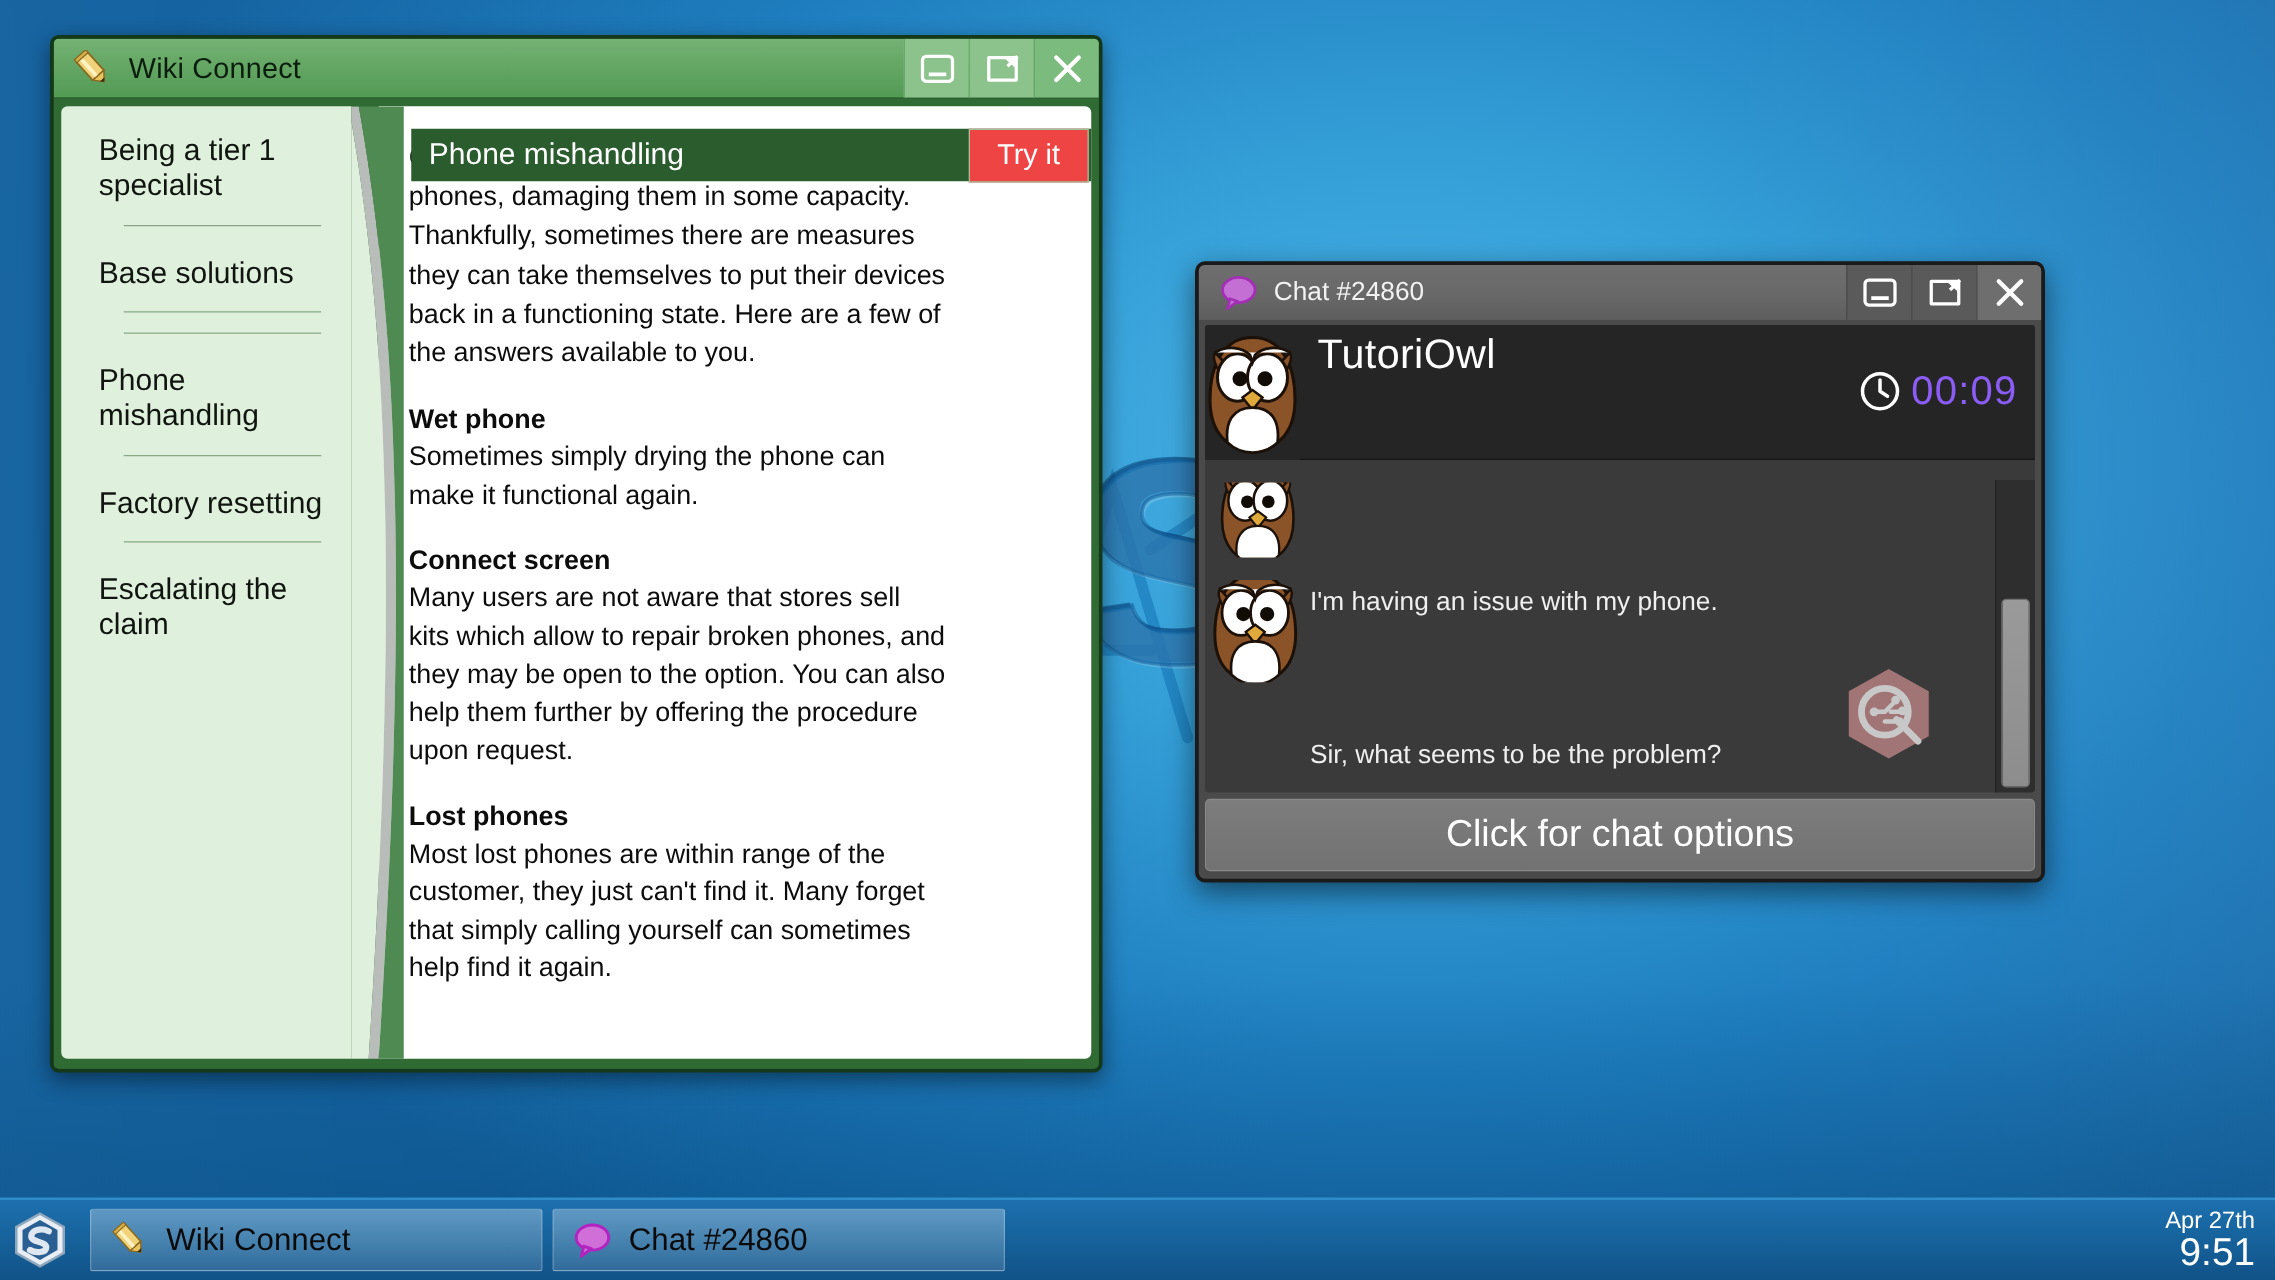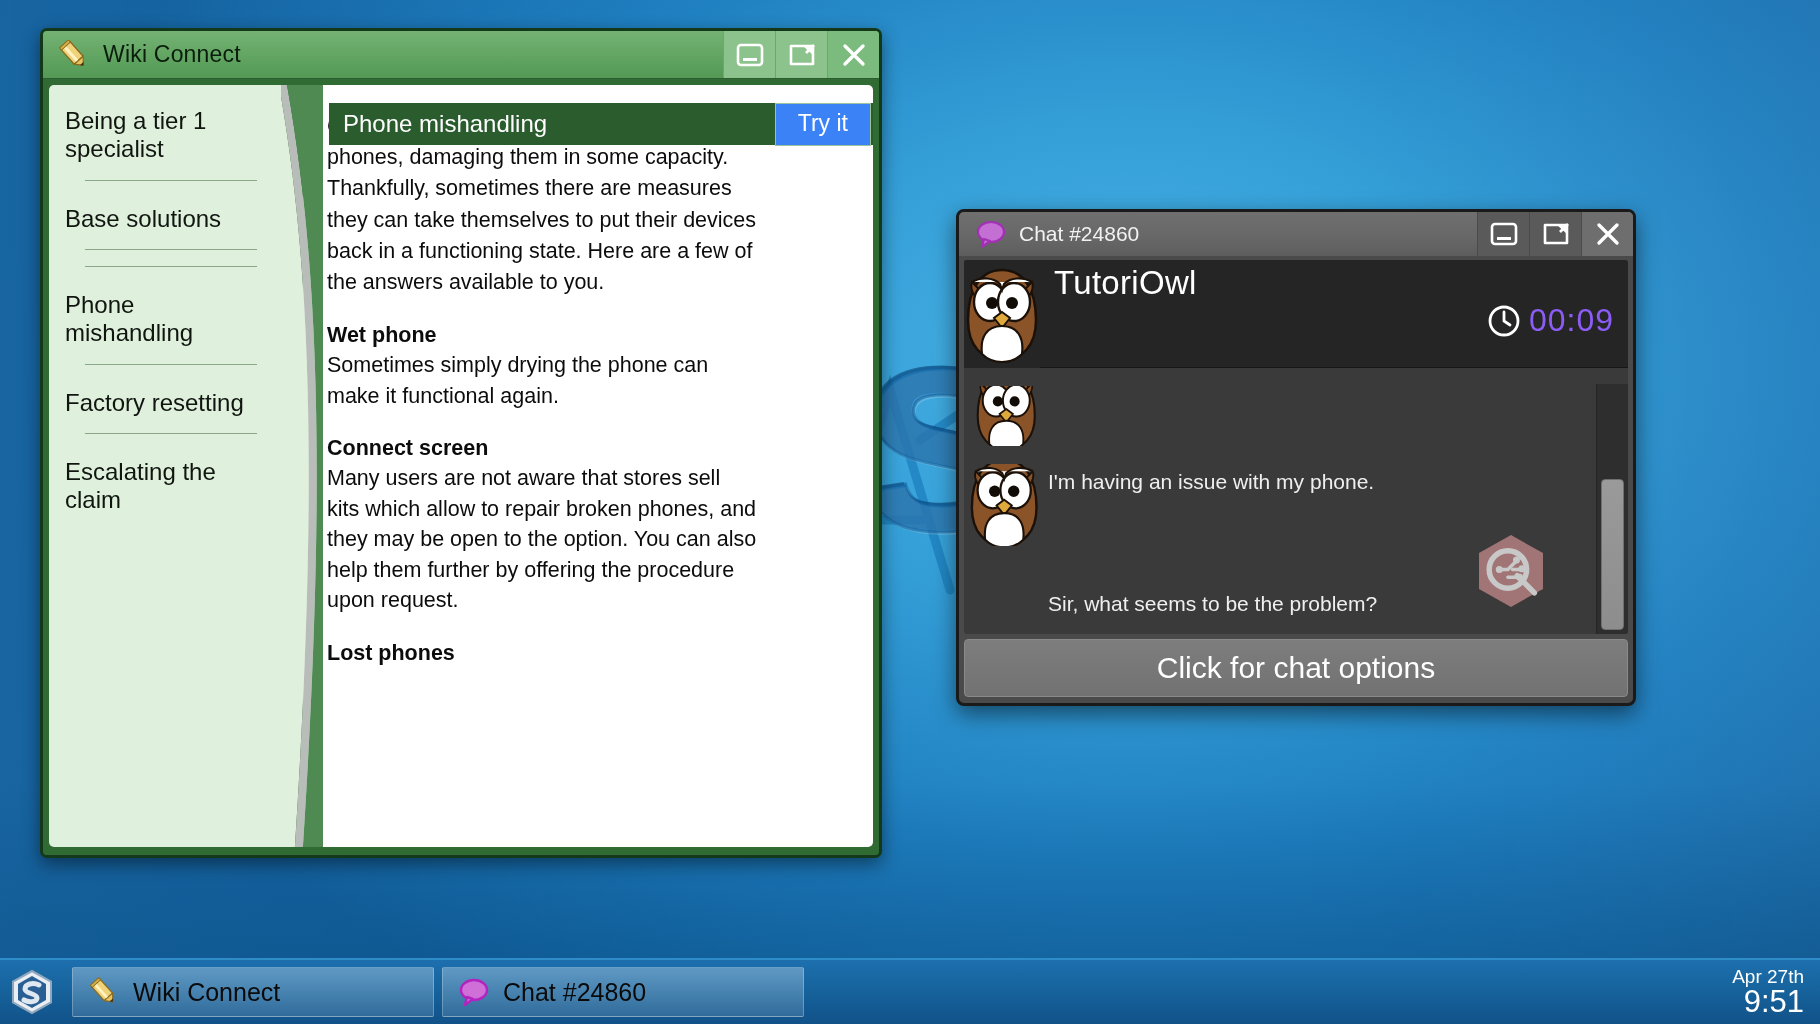--- a/index.html
+++ b/index.html
@@ -97,21 +97,21 @@
   }
   #wiki-window .win-btn { background: #8cc38c; border-left: 1px solid #6aa96c; }
   #wiki-window .win-btn:last-child { background: #7cbb7e; }
 
   #wiki-body { flex: 1; display: flex; background: #2f6b33; padding: 6px 6px 8px 6px; min-height: 0; }
 
   #wiki-sidebar {
     width: 232px;
     background: #dff0dc;
     border-radius: 5px 0 0 5px;
-    padding: 14px 16px 0 14px;
+    padding: 14px 16px 0 28px;
     overflow: hidden;
     position: relative;
     flex: 0 0 auto;
   }
   .wiki-nav-item {
     font-size: 24px; color: #101510; line-height: 1.18;
     padding: 8px 2px 10px 2px;
     cursor: pointer;
   }
   .wiki-nav-sep {
@@ -133,21 +133,21 @@
     position: absolute;
     left: 286px; top: 72px; width: 544px; height: 42px;
     background: #2a5c2e;
     display: flex; align-items: center;
     z-index: 5;
   }
   #wiki-content-title {
     flex: 1; color: #ffffff; font-size: 24px; padding-left: 14px;
   }
   #wiki-tryit {
-    background: #3b82f6;
+    background: #ef4444;
     color: #ffffff; font-size: 23px;
     padding: 6px 22px 8px 22px;
     margin-right: 2px;
     cursor: pointer;
     border: 1px solid #9cc49c;
   }
   #wiki-article {
     padding: 26px 30px 20px 24px;
     overflow: hidden;
   }
@@ -193,21 +193,21 @@
     overflow: hidden;
   }
   #chat-header {
     height: 108px; flex: 0 0 auto;
     background: #252525;
     display: flex;
     border-bottom: 1px solid #161616;
     position: relative;
   }
   .owl-avatar { flex: 0 0 auto; }
-  #chat-header-right { flex: 1; display: flex; flex-direction: column; justify-content: flex-start; padding: 4px 14px 6px 14px; }
+  #chat-header-right { flex: 1; display: flex; flex-direction: row; justify-content: space-between; padding: 4px 14px 6px 14px; }
   #chat-partner-name { color: #ffffff; font-size: 33px; letter-spacing: 0.3px; }
   #chat-timer-row { display: flex; align-items: center; justify-content: flex-end; gap: 8px; }
   #chat-timer-text { color: #8b5cf6; font-size: 32px; letter-spacing: 1px; }
 
   #chat-scroll-area {
     flex: 1; position: relative; display: flex; min-height: 0; margin-top: 16px;
   }
   #chat-messages { flex: 1; position: relative; min-width: 0; }
 
   .msg-row { display: flex; align-items: flex-start; }
@@ -389,20 +389,21 @@
             <p>Sometimes simply drying the phone can make it functional again.</p>
           </div>
 
           <div class="article-sec">
             <div class="article-h">Connect screen</div>
             <p>Many users are not aware that stores sell kits which allow to repair broken phones, and they may be open to the option. You can also help them further by offering the procedure upon request.</p>
           </div>
 
           <div class="article-sec">
             <div class="article-h">Lost phones</div>
+            <p>Most lost phones are within range of the customer, they just can't find it. Many forget that simply calling yourself can sometimes help find it again.</p>
           </div>
         </div>
       </div>
     </div>
   </div>
 
   <div id="chat-window">
 
     <div id="chat-titlebar">
       <span id="chat-title-icon">

